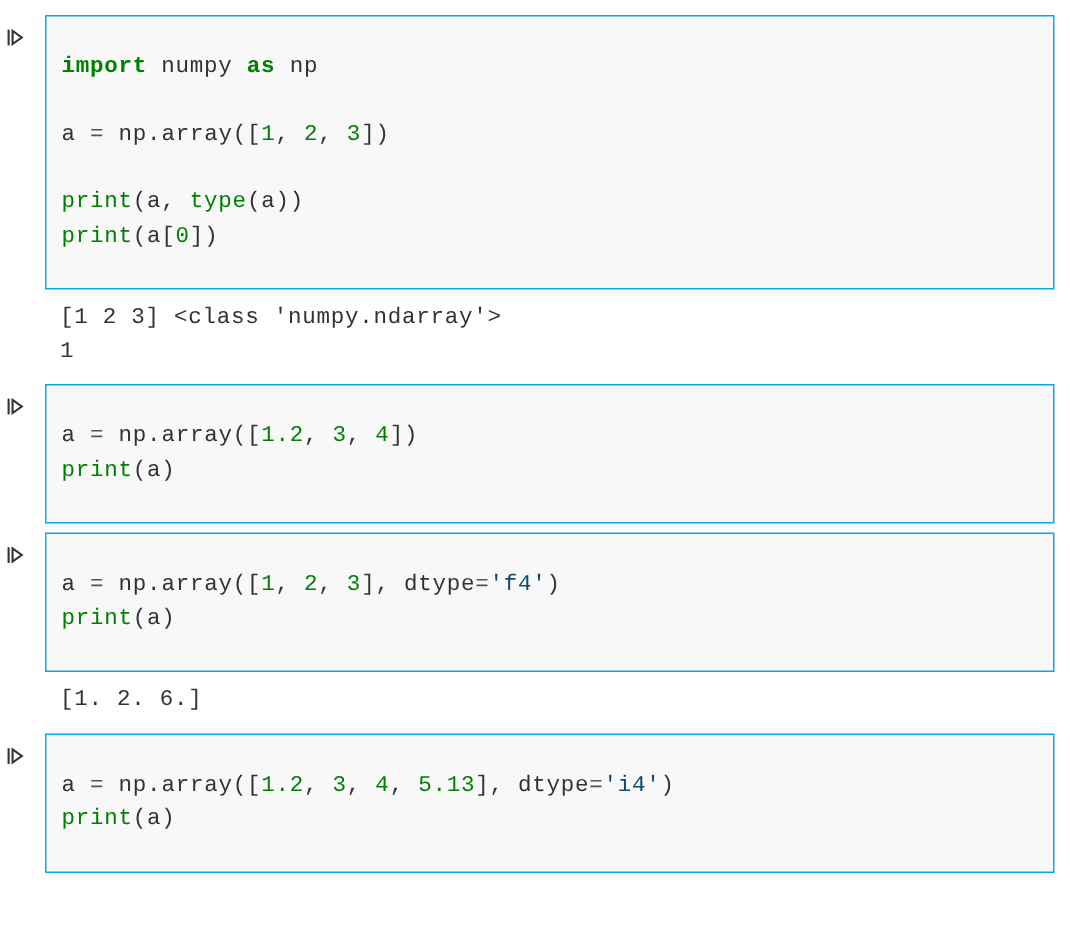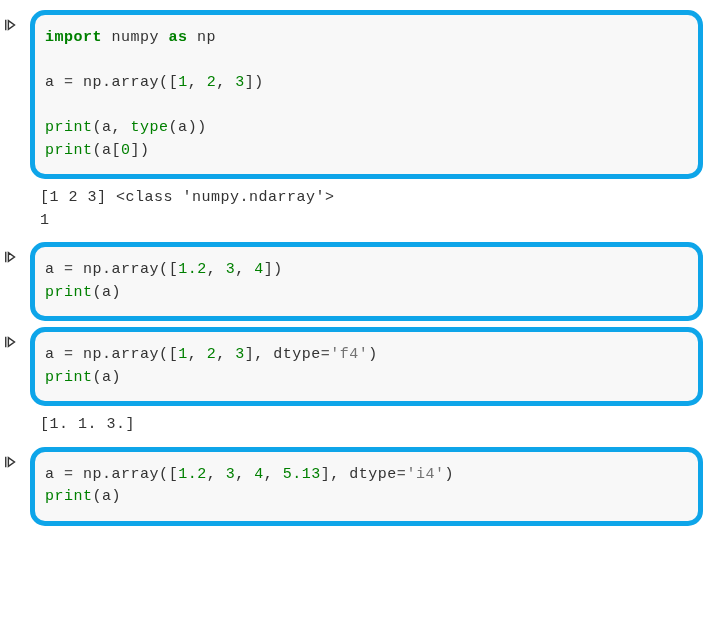--- a/index.html
+++ b/index.html
@@ -25,42 +25,42 @@
   .prompt svg {
     width: 14px;
     height: 14px;
   }
   .cell-body {
     flex: 1;
     min-width: 0;
   }
   .input-area {
     background: #f8f8f8;
-    border: 5px solid #0ea5e9;
-    border-radius: 15px;
-    padding: 12px 10px;
+    border: 1px solid #0ea5e9;
+    border-radius: 0;
+    padding: 23px 10px;
     white-space: pre;
     line-height: 1.5;
     overflow-x: auto;
     letter-spacing: 0.5px;
   }
   .output-area {
     padding: 8px 10px 4px 10px;
     white-space: pre;
     line-height: 1.5;
     color: #333;
     letter-spacing: 0.5px;
   }
   .tok-kw-imp { color: #008000; font-weight: bold; }
   .tok-kw-as { color: #008000; font-weight: bold; }
   .tok-name { color: #333; }
   .tok-op { color: #555; }
   .tok-punc { color: #333; }
   .tok-num { color: #008000; }
-  .tok-str { color: #737373; }
+  .tok-str { color: #0c4a6e; }
   .tok-builtin { color: #008000; }
 </style>
 </head>
 <body>
 
 <div id="notebook">
     <div class="cell">
       <div class="prompt"><svg viewBox="0 0 16 16" fill="none" stroke="#333" stroke-width="1.6">
           <path d="M2 2 L2 14"></path>
           <path d="M5 3 L12 8 L5 13 Z" fill="none"></path>
@@ -87,21 +87,21 @@
       </div>
     </div>
     <div class="cell">
       <div class="prompt"><svg viewBox="0 0 16 16" fill="none" stroke="#333" stroke-width="1.6">
           <path d="M2 2 L2 14"></path>
           <path d="M5 3 L12 8 L5 13 Z" fill="none"></path>
         </svg></div>
       <div class="cell-body">
         <div class="input-area"><span class="tok-name">a</span> <span class="tok-op">=</span> <span class="tok-name">np</span><span class="tok-punc">.</span><span class="tok-name">array</span><span class="tok-punc">(</span><span class="tok-punc">[</span><span class="tok-num">1</span><span class="tok-punc">,</span> <span class="tok-num">2</span><span class="tok-punc">,</span> <span class="tok-num">3</span><span class="tok-punc">]</span><span class="tok-punc">,</span> <span class="tok-name">dtype</span><span class="tok-op">=</span><span class="tok-str">'f4'</span><span class="tok-punc">)</span>
 <span class="tok-builtin">print</span><span class="tok-punc">(</span><span class="tok-name">a</span><span class="tok-punc">)</span></div>
-        <div class="output-area">[1. 1. 3.]</div>
+        <div class="output-area">[1. 2. 6.]</div>
       </div>
     </div>
     <div class="cell">
       <div class="prompt"><svg viewBox="0 0 16 16" fill="none" stroke="#333" stroke-width="1.6">
           <path d="M2 2 L2 14"></path>
           <path d="M5 3 L12 8 L5 13 Z" fill="none"></path>
         </svg></div>
       <div class="cell-body">
         <div class="input-area"><span class="tok-name">a</span> <span class="tok-op">=</span> <span class="tok-name">np</span><span class="tok-punc">.</span><span class="tok-name">array</span><span class="tok-punc">(</span><span class="tok-punc">[</span><span class="tok-num">1.2</span><span class="tok-punc">,</span> <span class="tok-num">3</span><span class="tok-punc">,</span> <span class="tok-num">4</span><span class="tok-punc">,</span> <span class="tok-num">5.13</span><span class="tok-punc">]</span><span class="tok-punc">,</span> <span class="tok-name">dtype</span><span class="tok-op">=</span><span class="tok-str">'i4'</span><span class="tok-punc">)</span>
 <span class="tok-builtin">print</span><span class="tok-punc">(</span><span class="tok-name">a</span><span class="tok-punc">)</span></div>

